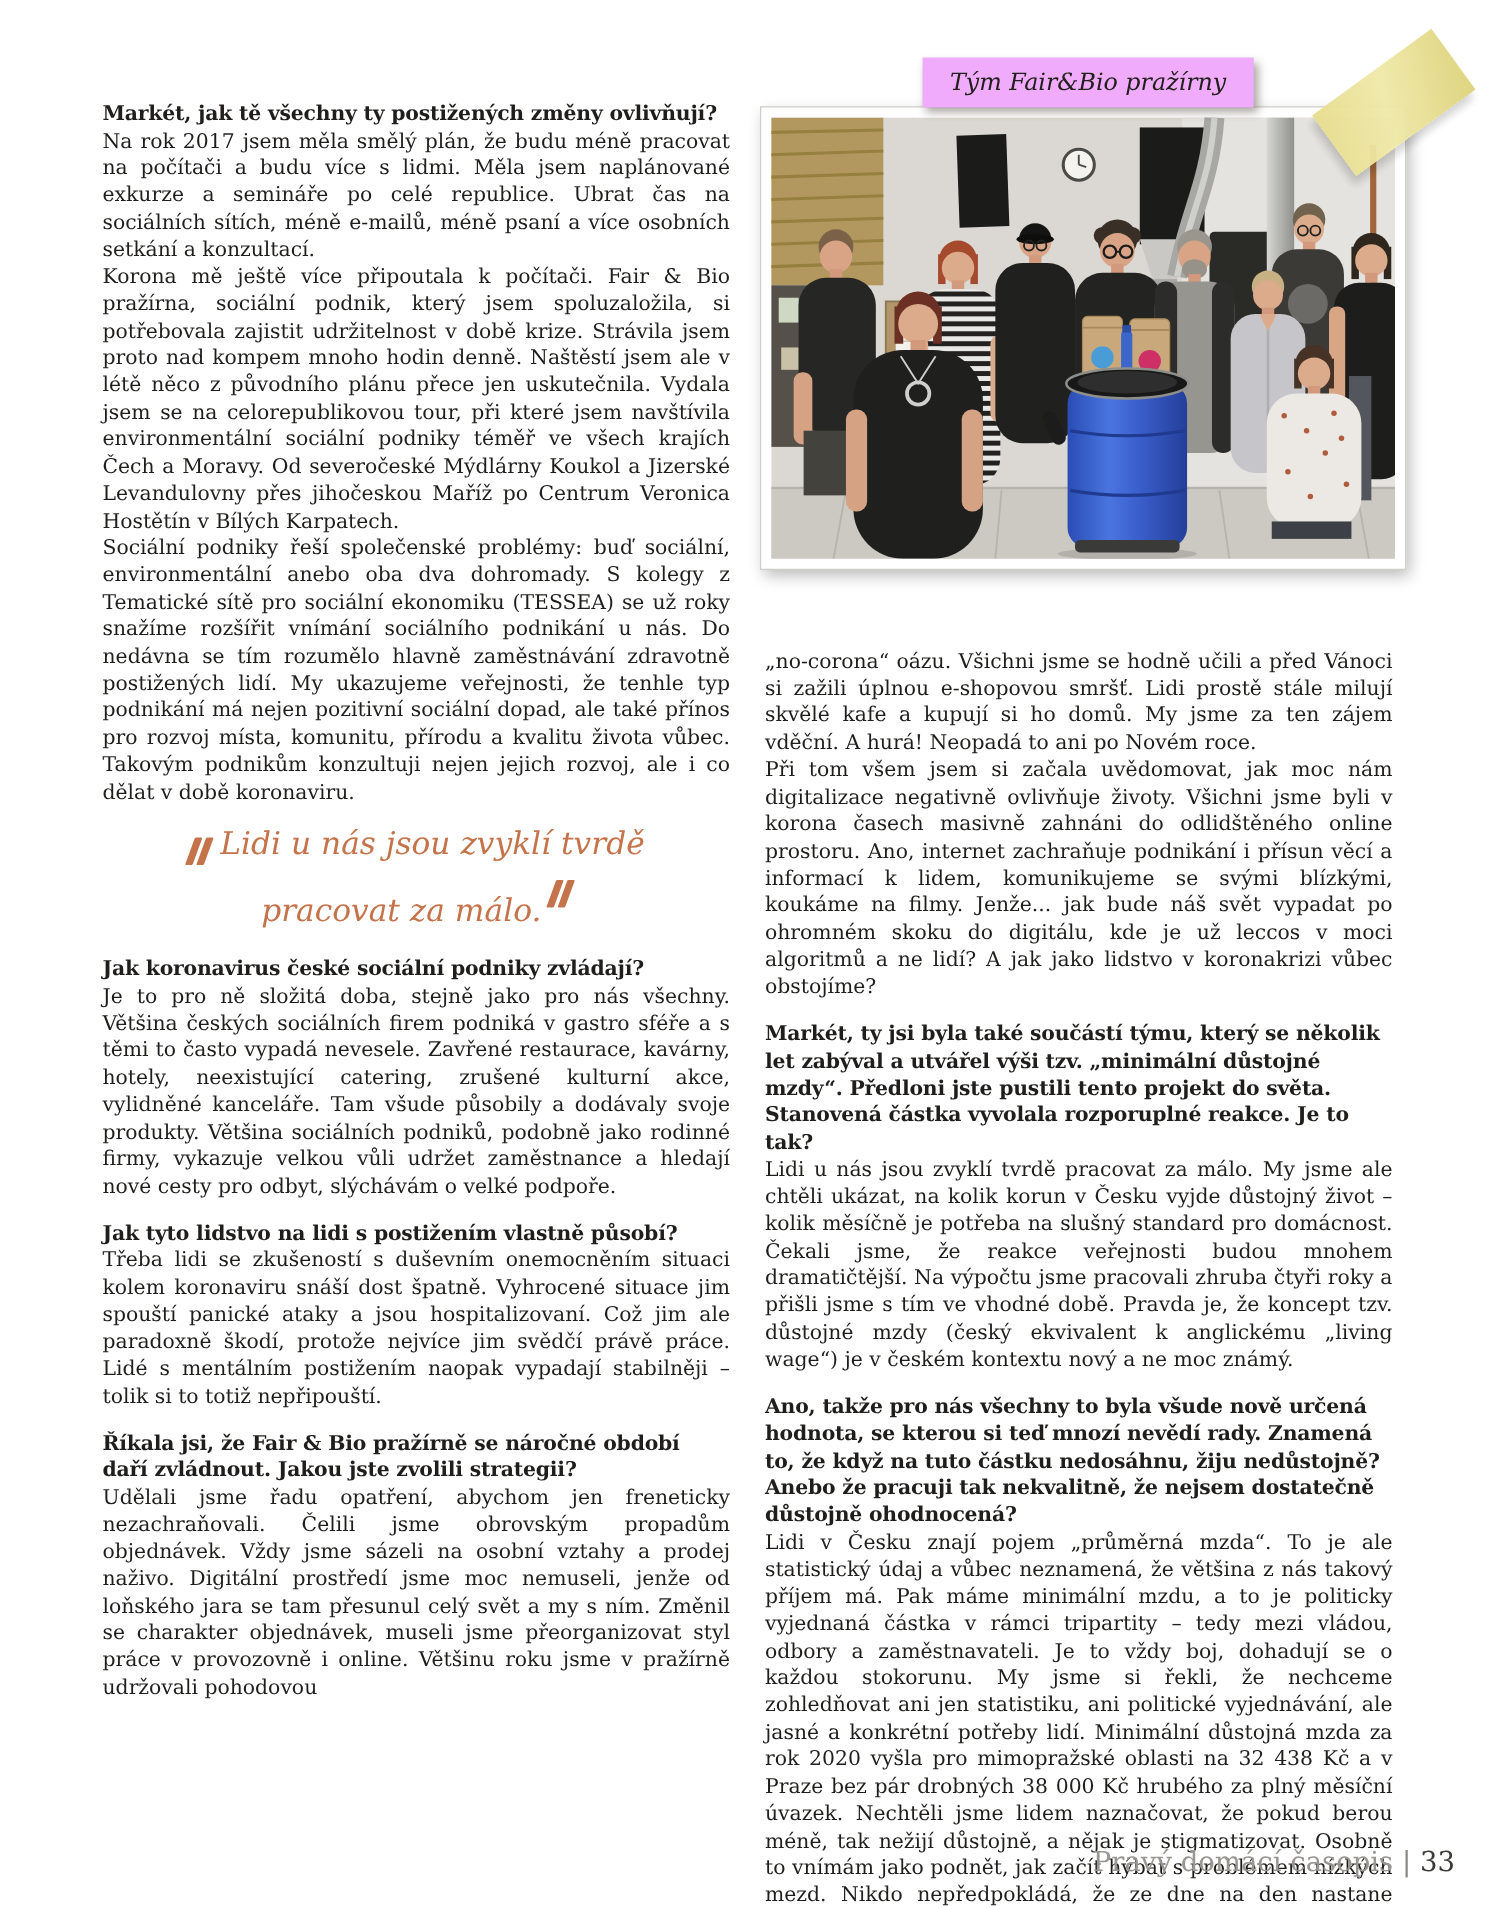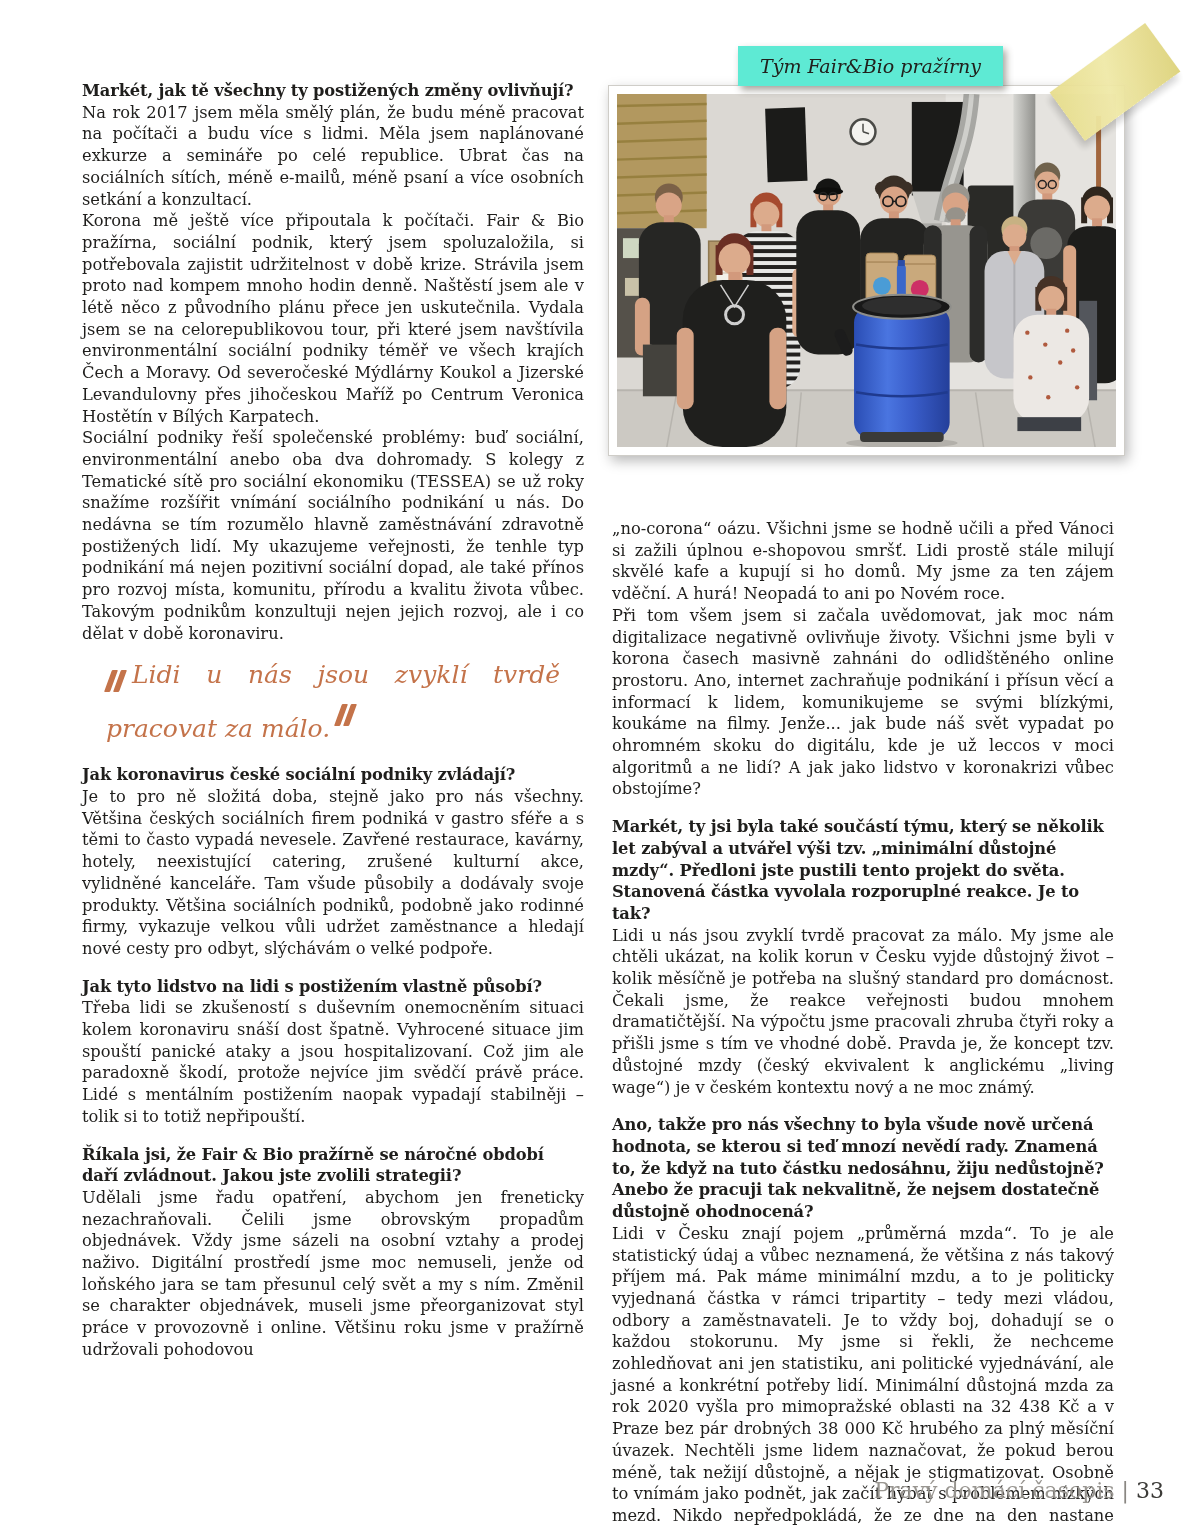--- a/index.html
+++ b/index.html
@@ -14,40 +14,40 @@
   .col-right{ left:612px; top:518px; }
   .col h3{
     margin:16px 0 0 0; font-size:16.3px; line-height:21.7px; font-weight:700;
     letter-spacing:-0.15px; text-align:left;
   }
   .col h3.first{ margin-top:0; }
   .col p{ margin:0; }
   .col p.cont{ margin-top:0; }
   
   .pullquote{
-    margin:14px 0 18px 0; padding:0 24px; 
+    margin:14px 0 18px 0; padding:0 24px; text-align:center;
     font-style:italic; font-size:25px; line-height:34px; color:var(--accent);
   }
   .qmark i{
     display:inline-block; width:6px; height:22px; background:var(--accent);
     transform:skewX(-20deg); margin:0 1.5px; border-radius:1px;
   }
   .qmark{ white-space:nowrap; }
   .qopen{ vertical-align:-9px; margin-right:8px; }
   .qclose{ vertical-align:11px; margin-left:6px; }
   
   .photo{
     position:absolute; left:608px; top:85px; width:517px; height:371px;
     background:#ffffff; padding:8px; box-sizing:border-box;
     border:1px solid #cfcdc8; box-shadow:3px 5px 12px rgba(0,0,0,.28);
   }
   .photo svg{ display:block; width:100%; height:100%; }
   .caption{
     position:absolute; left:738px; top:46px; z-index:5;
-    background:#5eead4; color:#21201c; font-style:italic; font-size:19px;
+    background:#f0abfc; color:#21201c; font-style:italic; font-size:19px;
     padding:9px 22px; box-shadow:3px 4px 7px rgba(60,55,40,.45);
     white-space:nowrap;
   }
   .tape{
     position:absolute; left:1056px; top:52px; width:118px; height:60px; z-index:6;
     background:linear-gradient(115deg,#e7dd8c,#f0e9a8 45%,#ddd27a);
     transform:rotate(-36deg); opacity:.95;
     box-shadow:-5px 5px 7px rgba(0,0,0,.18);
   }
   

